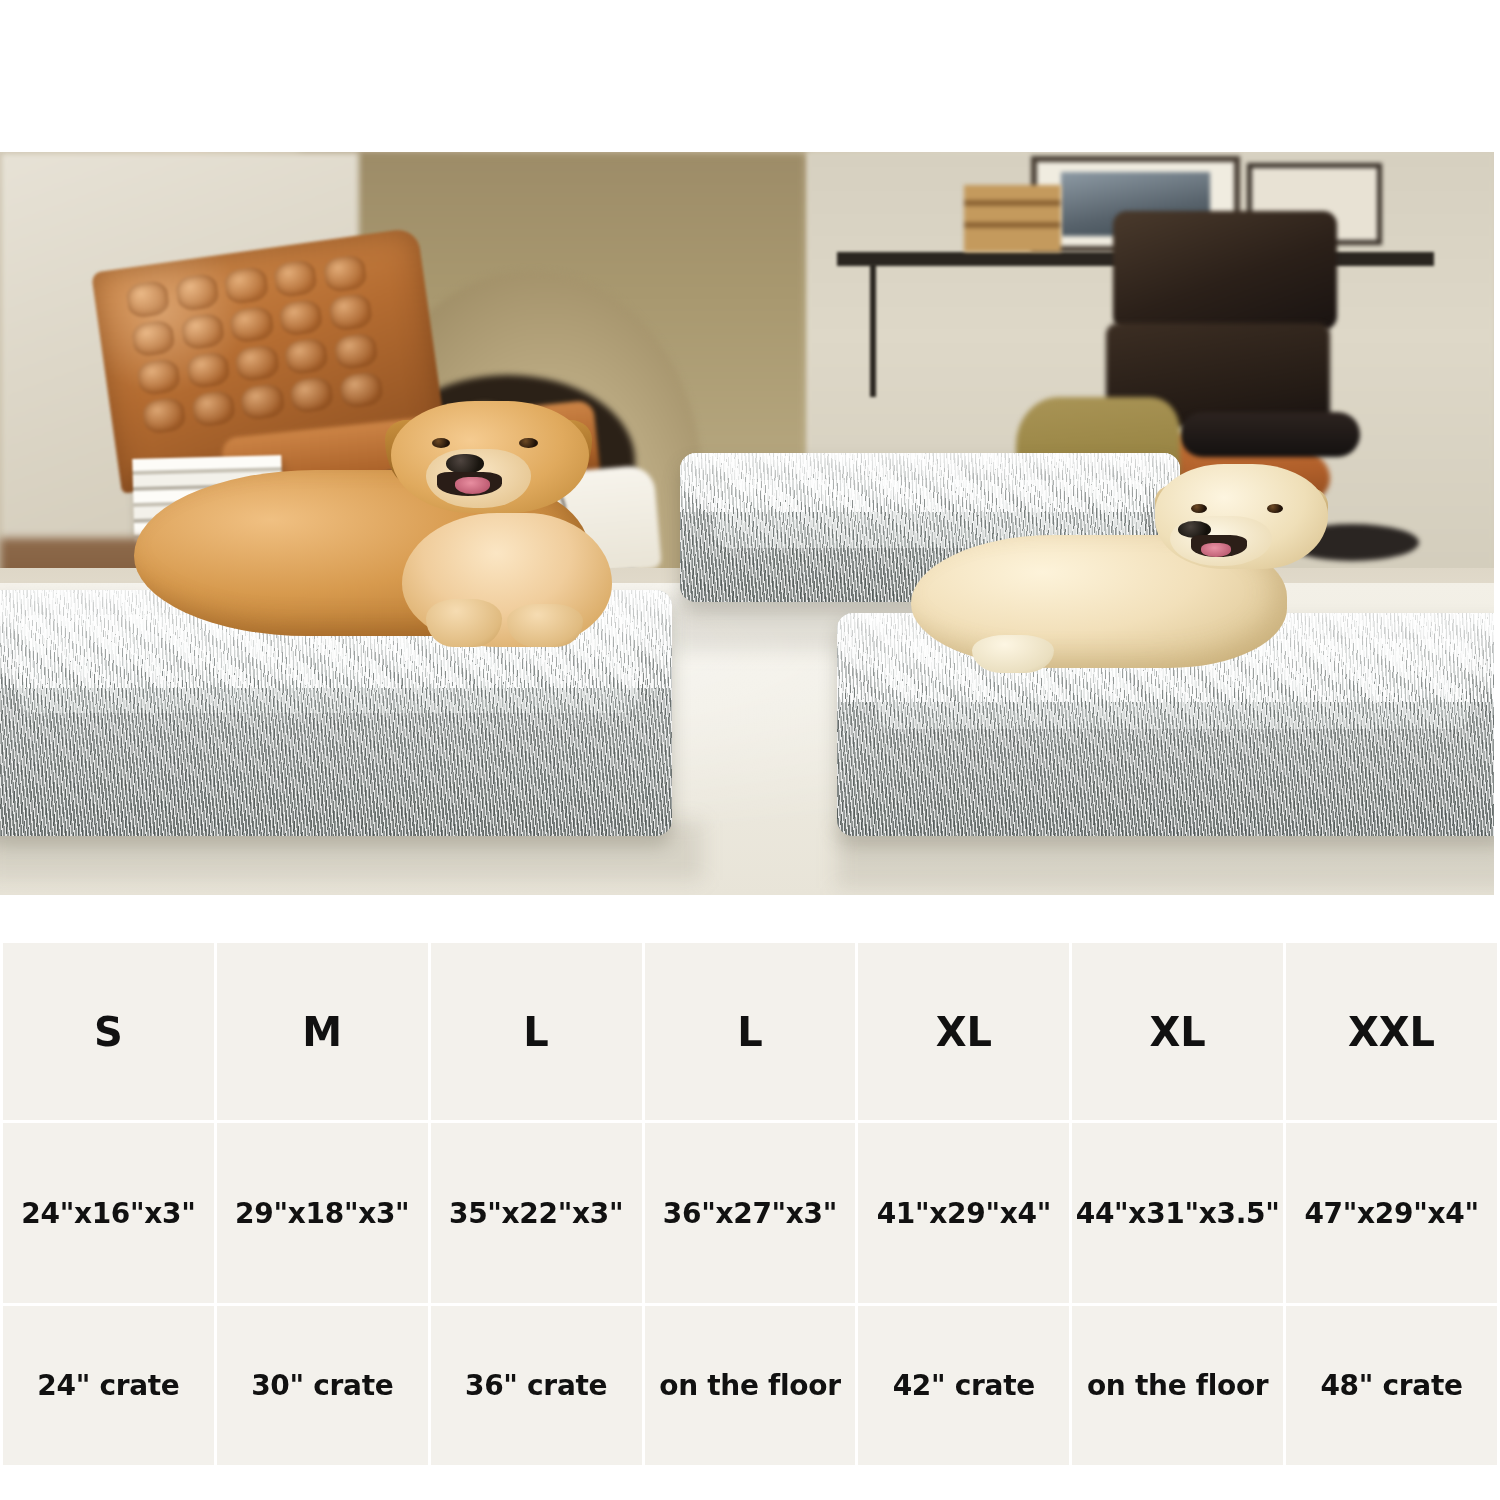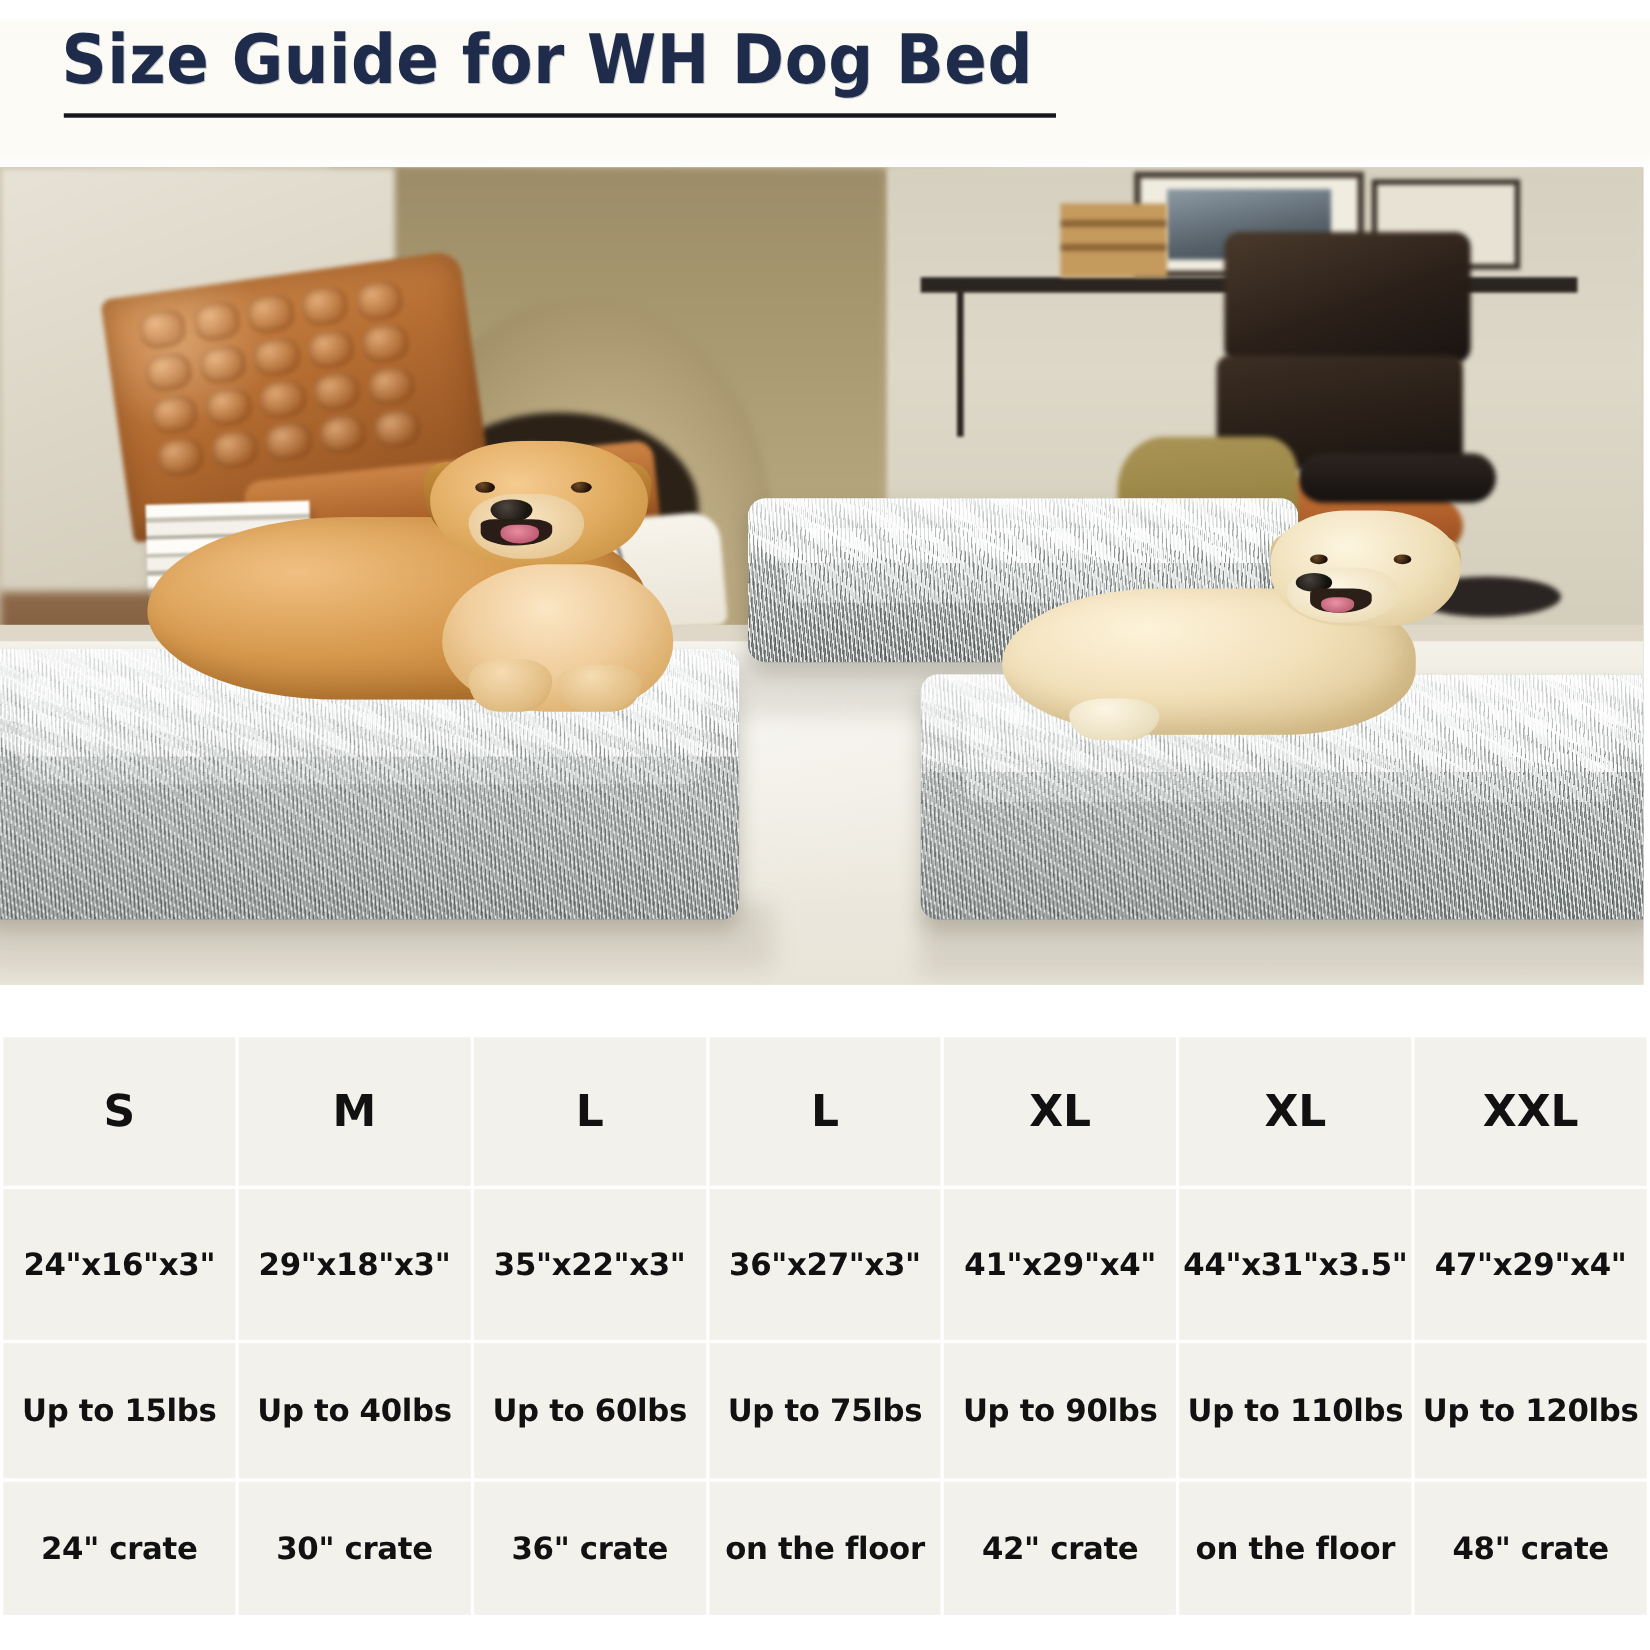--- a/index.html
+++ b/index.html
@@ -382,24 +382,20 @@
   table.size-table tr.r-head td { font-size: 40px; height: 138px; }
   table.size-table tr.r-dim  td { font-size: 28px; height: 140px; letter-spacing: -0.3px; }
   table.size-table tr.r-wt   td { font-size: 28px; height: 126px; letter-spacing: -0.3px; }
   table.size-table tr.r-use  td { font-size: 28px; height: 124px; letter-spacing: -0.3px; }
 </style>
 </head>
 <body>
 
 <div class="page">
 
-  <div class="header">
-    <div class="title">Size Guide for WH Dog Bed</div>
-    <div class="title-underline"></div>
-  </div>
 
   <div class="photo">
     <div class="photo-inner">
 
       <div class="wall"></div>
       <div class="wall-warm"></div>
       <div class="wall-left-panel"></div>
       <div class="wall-right"></div>
 
       <div class="arch"></div>
@@ -542,29 +538,20 @@
         </tr>
         <tr class="r-dim">
           <td>24"x16"x3"</td>
           <td>29"x18"x3"</td>
           <td>35"x22"x3"</td>
           <td>36"x27"x3"</td>
           <td>41"x29"x4"</td>
           <td>44"x31"x3.5"</td>
           <td>47"x29"x4"</td>
         </tr>
-        <tr class="r-wt">
-          <td>Up to 15lbs</td>
-          <td>Up to 40lbs</td>
-          <td>Up to 60lbs</td>
-          <td>Up to 75lbs</td>
-          <td>Up to 90lbs</td>
-          <td>Up to 110lbs</td>
-          <td>Up to 120lbs</td>
-        </tr>
         <tr class="r-use">
           <td>24" crate</td>
           <td>30" crate</td>
           <td>36" crate</td>
           <td>on the floor</td>
           <td>42" crate</td>
           <td>on the floor</td>
           <td>48" crate</td>
         </tr>
       </tbody>

